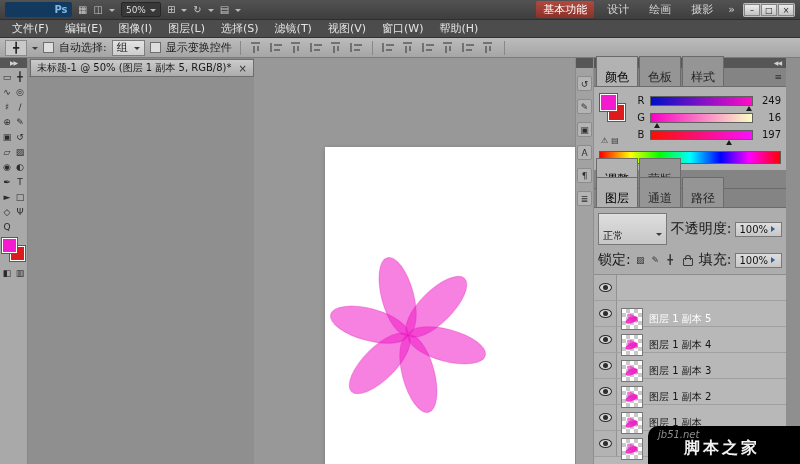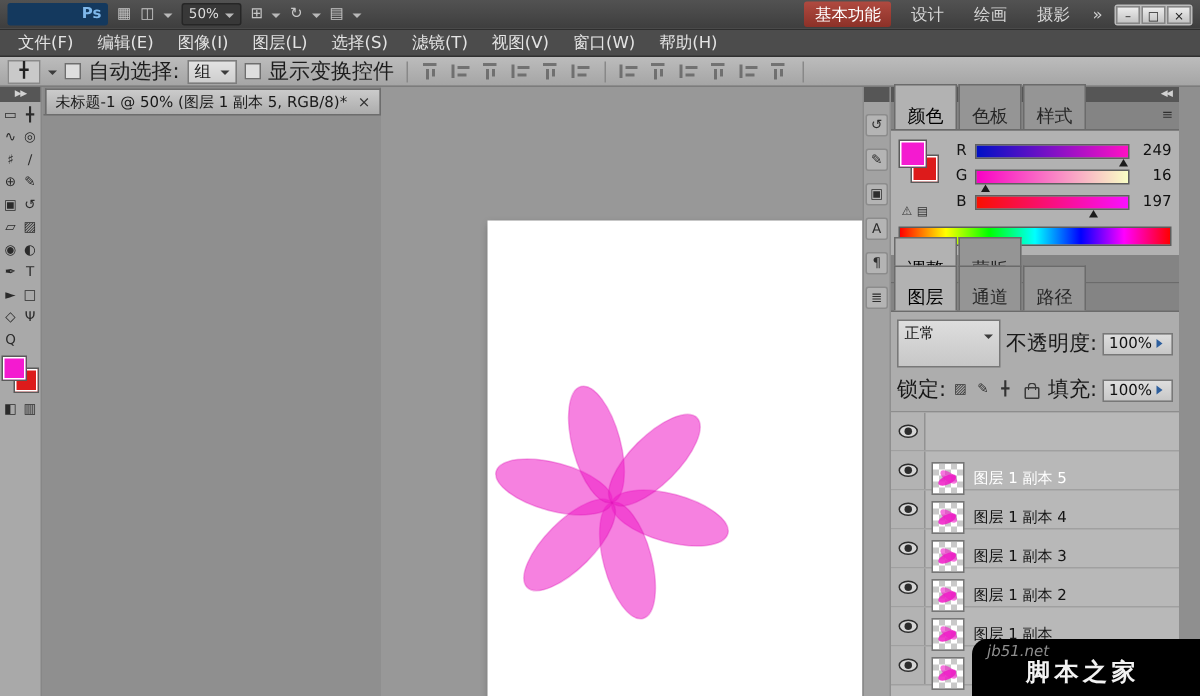--- a/index.html
+++ b/index.html
@@ -28,21 +28,21 @@
   .menubar{position:absolute;top:20px;left:0;right:0;height:18px;background:#4c4c4c;display:flex;align-items:center;
            padding-left:4px;border-bottom:1px solid #303030;box-sizing:border-box;}
   .menu-item{font-size:11px;color:#e4e4e4;padding:0 8px;white-space:nowrap;}
 
   
   .optionsbar{position:absolute;top:38px;left:0;right:0;height:20px;background:linear-gradient(#bcbcbc,#a5a5a5);
               display:flex;align-items:center;gap:5px;padding:0 5px;border-bottom:1px solid #7c7c7c;box-sizing:border-box;}
   .tool-cur{font-size:10px;color:#222;background:#c9c9c9;border:1px solid #8a8a8a;width:20px;height:14px;
             display:flex;align-items:center;justify-content:center;}
   .cb{width:9px;height:9px;background:#dedede;border:1px solid #6e6e6e;display:inline-block;}
-  .oblabel{font-size:14px;color:#1d1d1d;white-space:nowrap;}
+  .oblabel{font-size:11px;color:#1d1d1d;white-space:nowrap;}
   .obselect{display:flex;align-items:center;gap:6px;background:linear-gradient(#e3e3e3,#cecece);border:1px solid #7d7d7d;
             height:14px;padding:0 4px;font-size:11px;color:#1a1a1a;}
   .vsep{width:1px;height:14px;background:#888;margin:0 3px;}
   .alni{width:15px;height:13px;display:inline-block;opacity:.65;}
   .alni-h{background:
     linear-gradient(#4f4f4f,#4f4f4f) 2px 1px/9px 2px no-repeat,
     linear-gradient(#4f4f4f,#4f4f4f) 4px 5px/2px 7px no-repeat,
     linear-gradient(#4f4f4f,#4f4f4f) 8px 5px/2px 5px no-repeat;}
   .alni-v{background:
     linear-gradient(#4f4f4f,#4f4f4f) 1px 2px/2px 9px no-repeat,
@@ -106,21 +106,21 @@
   .ramp-b{background:linear-gradient(to right,rgb(249,16,0),rgb(249,16,255));}
   .handle{position:absolute;bottom:-6px;width:0;height:0;border:3px solid transparent;border-bottom:5px solid #1b1b1b;
           transform:translateX(-3px);}
   .ch-val{width:24px;font-size:10px;color:#111;text-align:right;}
   .spectrum{height:11px;border:1px solid #5c5c5c;margin-top:2px;
             background:linear-gradient(to right,#ff0000,#ffff00 17%,#00ff00 33%,#00ffff 50%,#0000ff 67%,#ff00ff 83%,#ff0000);}
 
   .lp-controls{background:#adadad;padding:5px 4px;border-bottom:1px solid #8d8d8d;}
   .lp-row{display:flex;align-items:center;gap:4px;}
   .lp-row + .lp-row{margin-top:6px;}
-  .blendsel{display:flex;align-items:flex-end;justify-content:space-between;width:80px;
+  .blendsel{display:flex;align-items:flex-start;justify-content:space-between;width:80px;
             background:linear-gradient(#dedede,#c7c7c7);border:1px solid #787878;height:15px;padding:15px 4px;
             font-size:10px;color:#111;box-sizing:border-box;}
   .lp-label{font-size:14px;color:#181818;white-space:nowrap;}
   .valbox{display:flex;align-items:center;gap:2px;background:linear-gradient(#dedede,#c7c7c7);border:1px solid #787878;
           height:15px;padding:0 3px;font-size:10px;color:#111;box-sizing:border-box;}
   .valarrow{width:0;height:0;border:3px solid transparent;border-left:4px solid #2d5f9e;margin-left:1px;}
   .lockic{font-size:9px;color:#333;width:11px;text-align:center;}
   .padlock{width:8px;height:6px;border:1px solid #3a3a3a;border-radius:1px;position:relative;margin:3px 0 0 3px;}
   .padlock::before{content:"";position:absolute;top:-4px;left:1px;width:4px;height:4px;border:1px solid #3a3a3a;
                    border-bottom:none;border-radius:3px 3px 0 0;}

